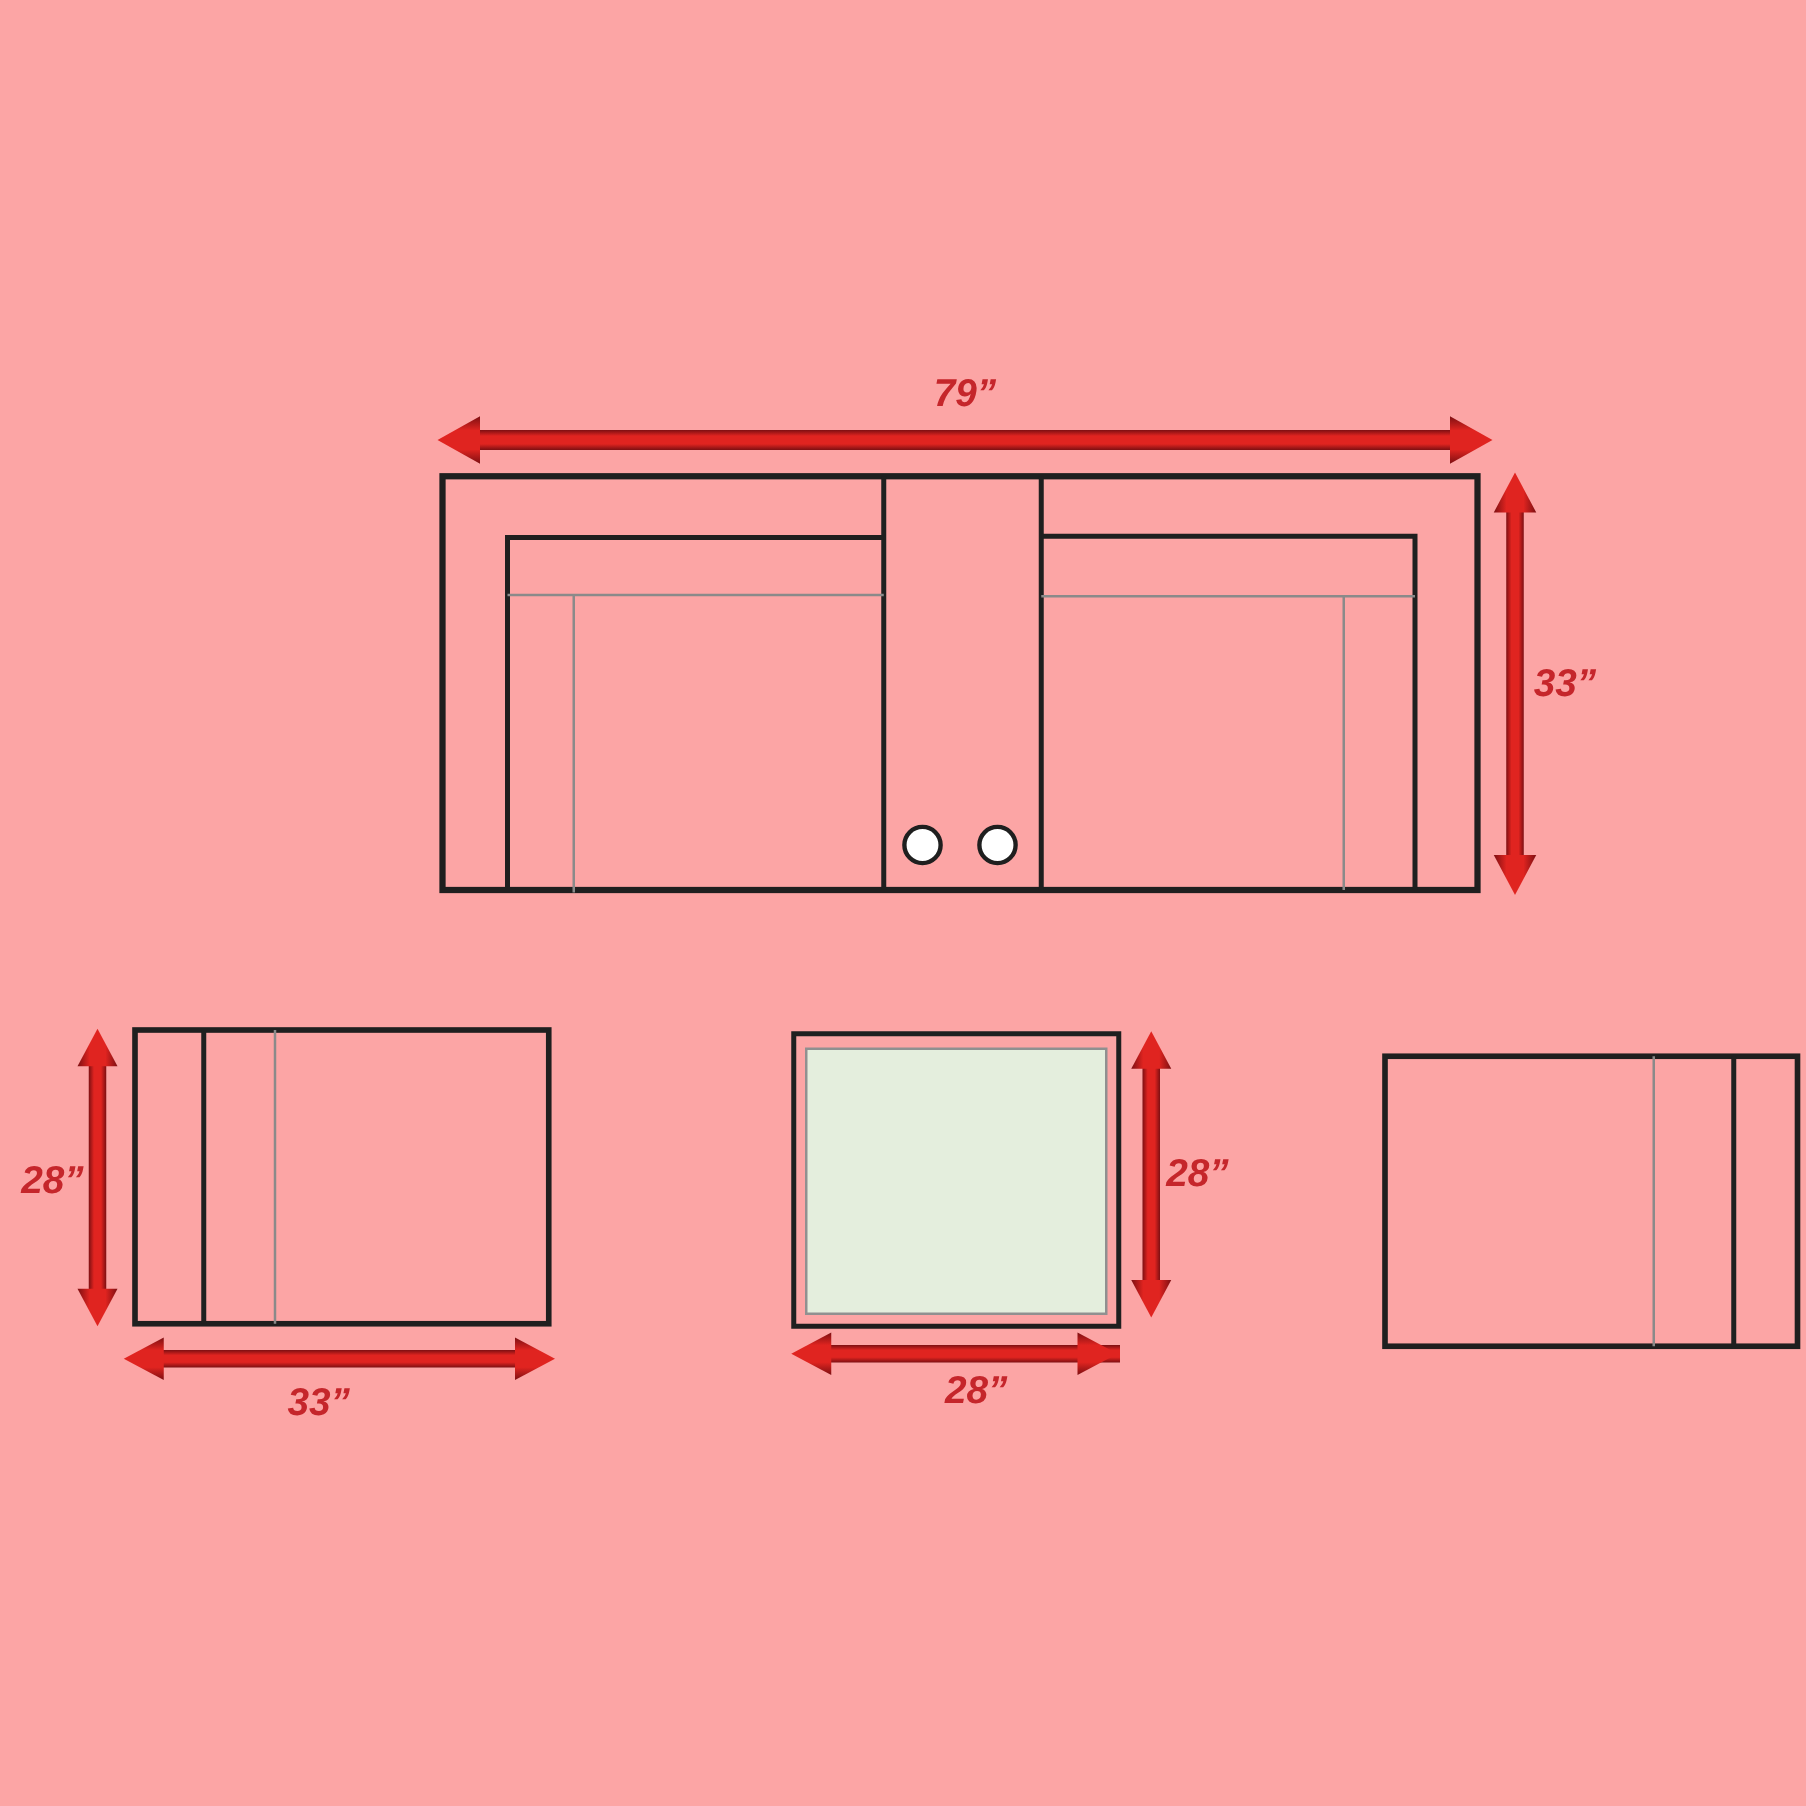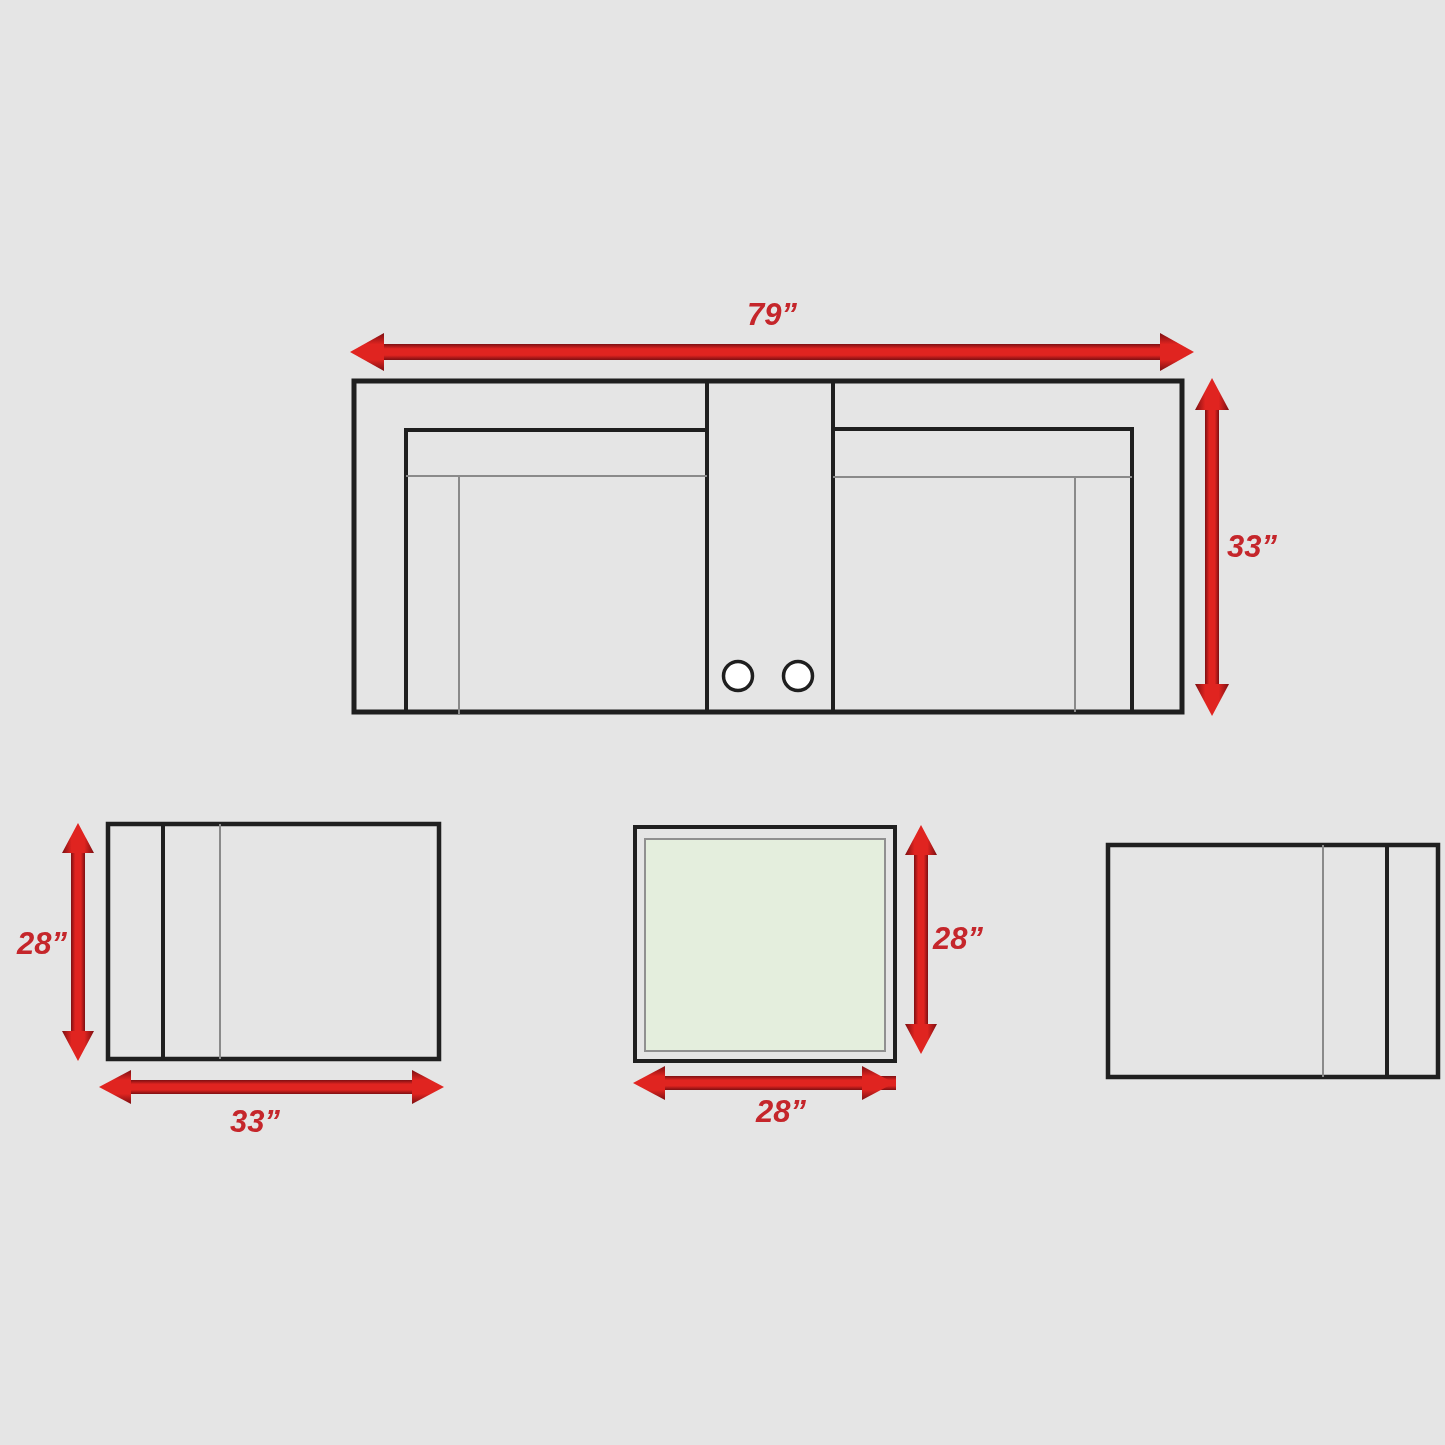--- a/index.html
+++ b/index.html
@@ -4,21 +4,21 @@
 <style>
   html, body {
     margin: 0;
     padding: 0;
     background: #ffffff;
   }
   .canvas {
     position: relative;
     width: 1445px;
     height: 1445px;
-    background: #e5e5e5;
+    background: #fca5a5;
     overflow: hidden;
     font-family: "Liberation Sans", sans-serif;
   }
   svg { display: block; }
   .outline {
     fill: none;
     stroke: #1f1f1f;
   }
   .thin {
     fill: none;

